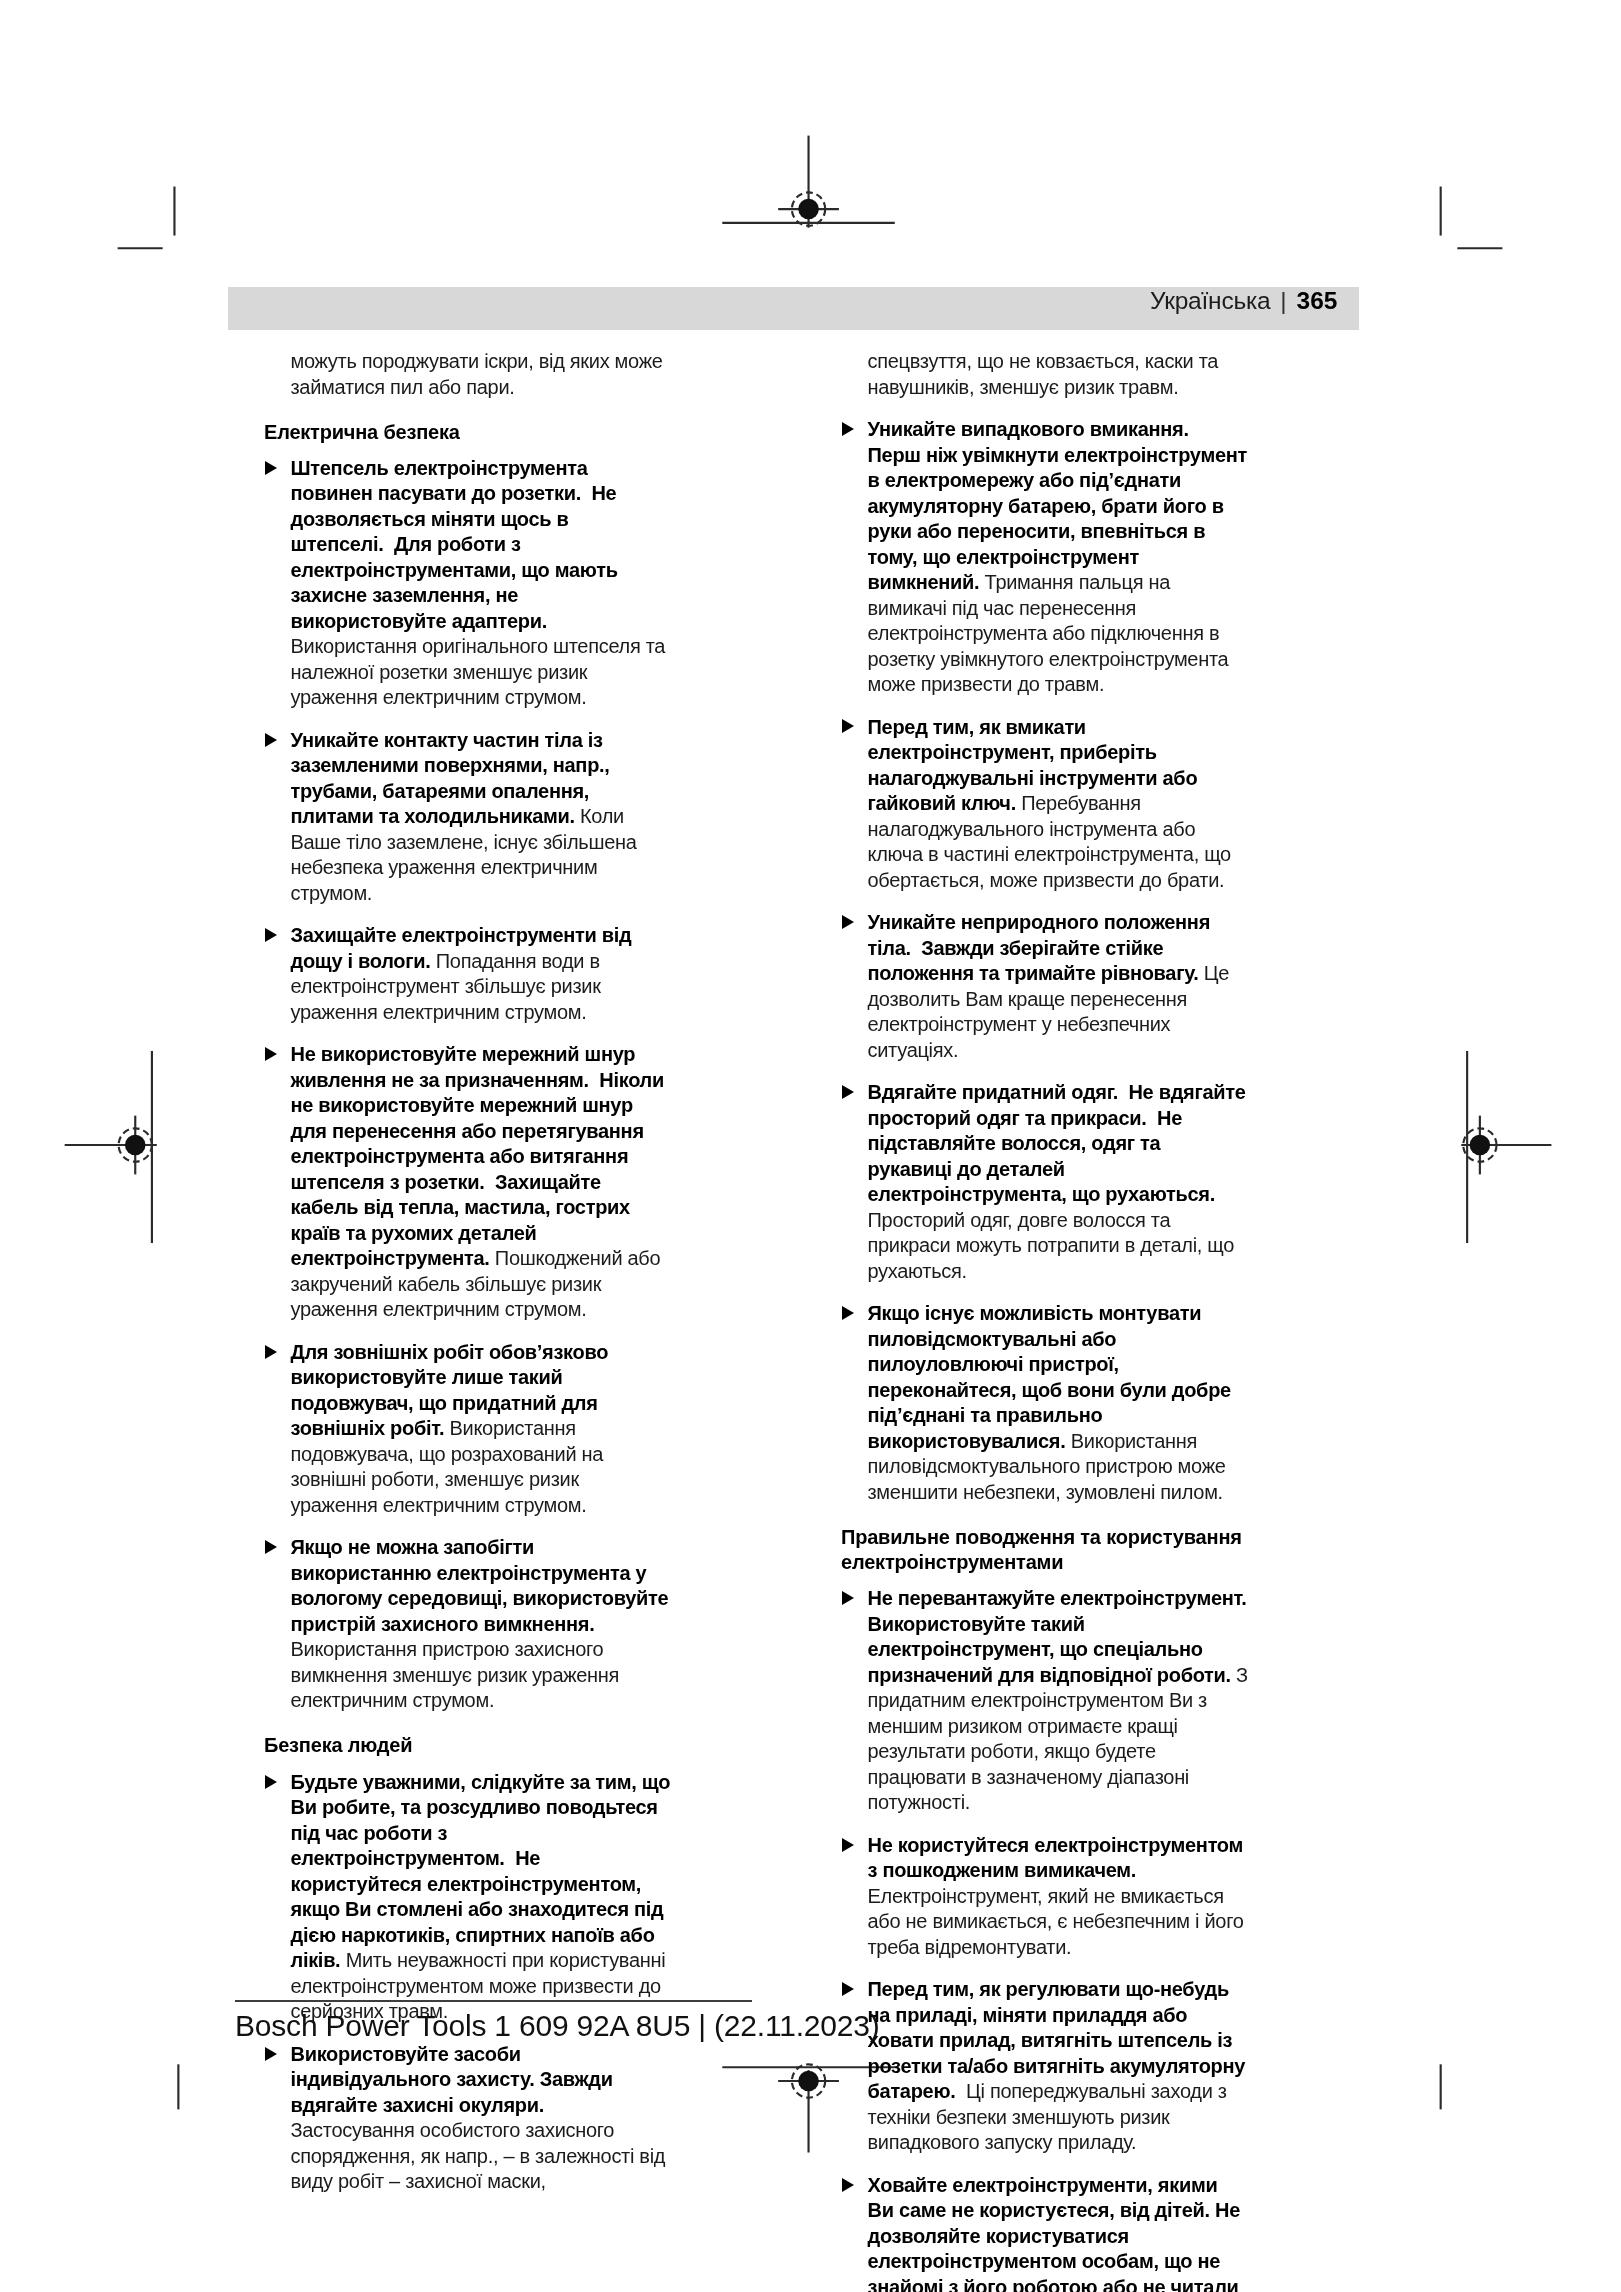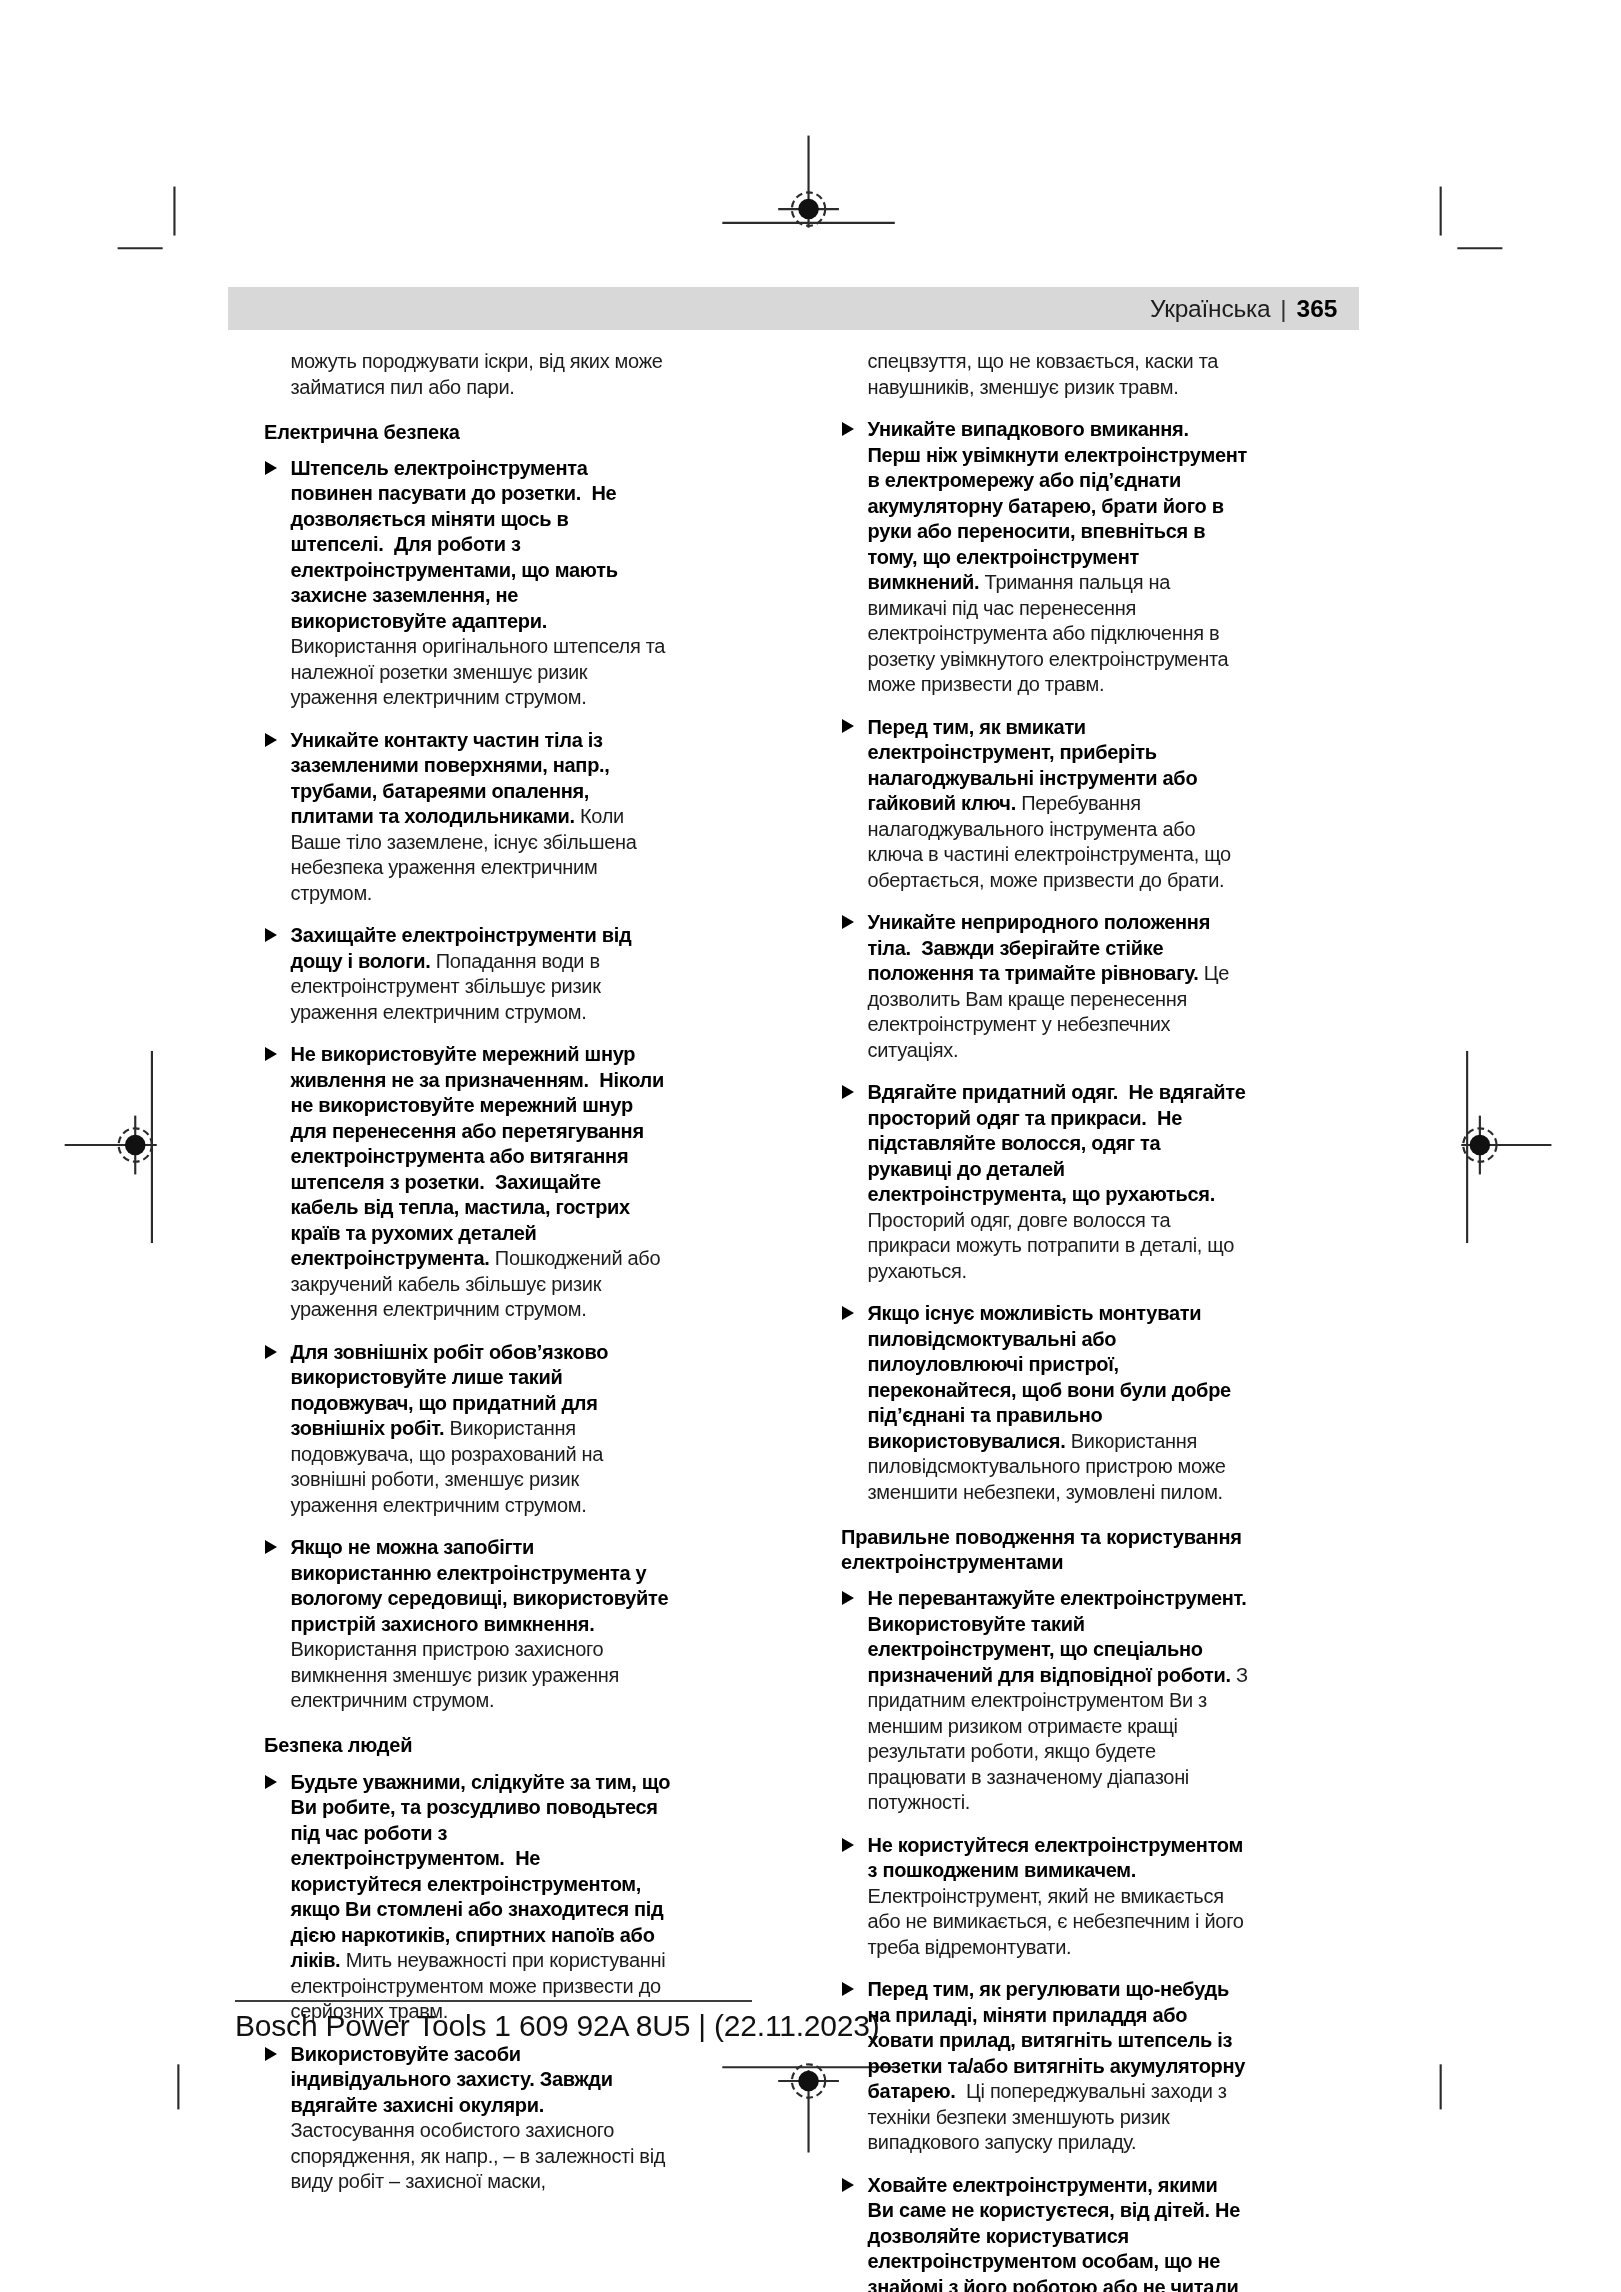--- a/index.html
+++ b/index.html
@@ -10,21 +10,21 @@
   }
   .page{position:absolute;inset:0;overflow:hidden;}
 
   
   svg.marks{position:absolute;left:0;top:0;pointer-events:none;}
 
   
   .header-bar{
     position:absolute;left:228px;top:287px;width:1131px;height:43px;
     background:#d8d8d8;box-sizing:border-box;
-    display:flex;align-items:center;justify-content:flex-end;
+    display:flex;justify-content:flex-end;
     padding-right:21.6px;font-size:24.5px;color:#1c1c1c;
   }
   .header-bar .lang{font-weight:400;letter-spacing:-0.2px;}
   .header-bar .sep{margin:0 9.8px;font-weight:300;color:#333;}
   .header-bar .pagenum{font-weight:700;color:#000;}
 
   
   .col{
     position:absolute;top:349px;width:441px;
     font-size:20px;line-height:25.5px;letter-spacing:-0.3px;

